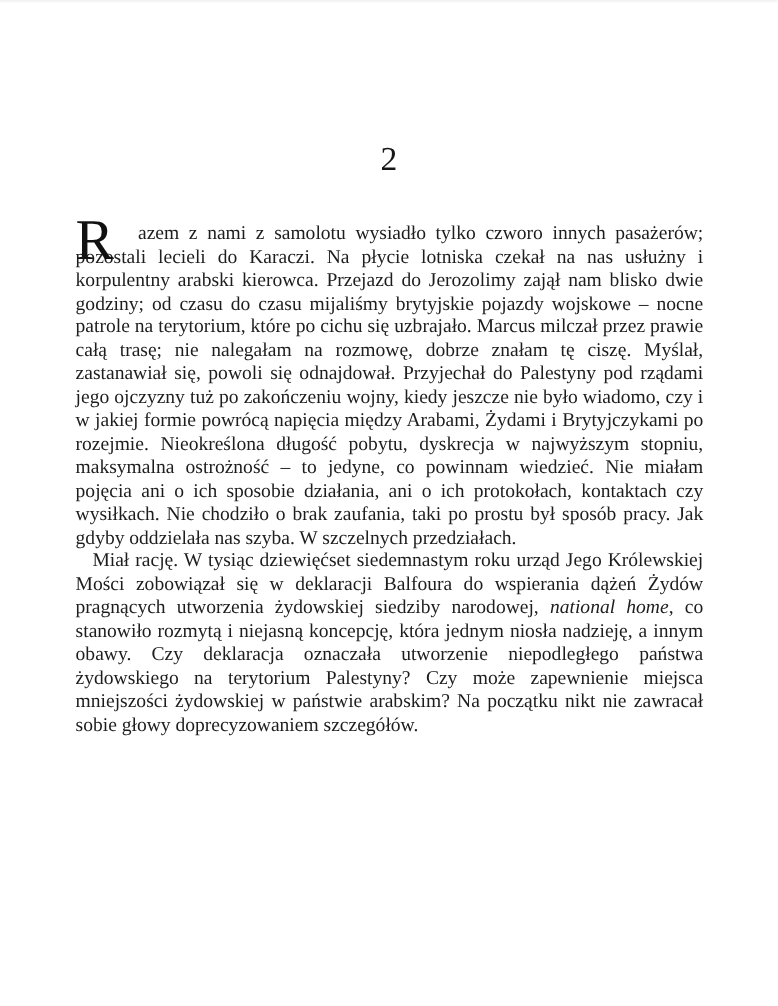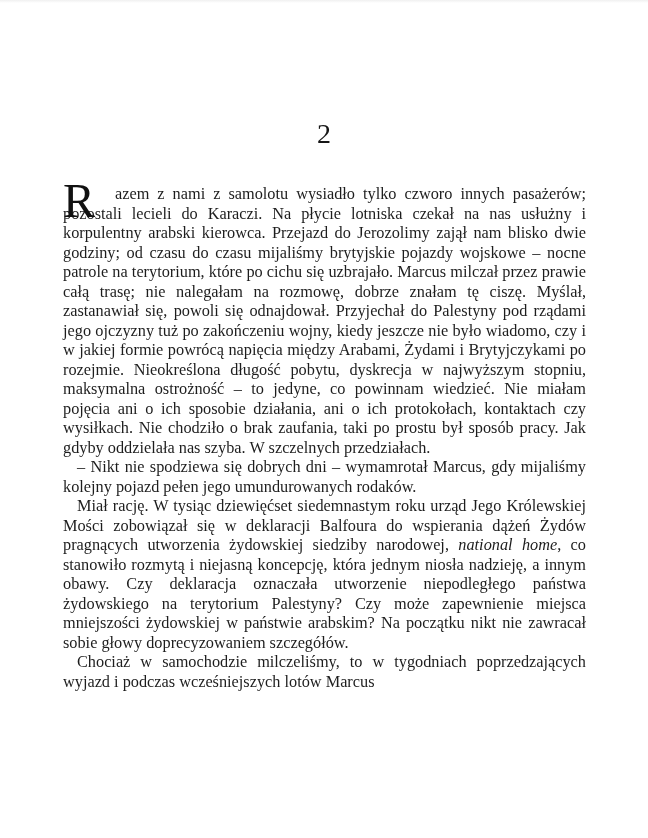--- a/index.html
+++ b/index.html
@@ -72,20 +72,18 @@
 
 <div class="page">
   <div class="top-edge"></div>
 
   <div class="chapter-number">2</div>
 
   <div class="text-block">
 
     <p class="para para-first"><span class="dropcap">R</span><span>azem z nami z samolotu wysiadło tylko czworo innych pasażerów; pozostali lecieli do Karaczi. Na płycie lotniska czekał na nas usłużny i korpulentny arabski kierowca. Przejazd do Jerozolimy zajął nam blisko dwie godziny; od czasu do czasu mijaliśmy brytyjskie pojazdy wojskowe – nocne patrole na terytorium, które po cichu się uzbrajało. Marcus milczał przez prawie całą trasę; nie nalegałam na rozmowę, dobrze znałam tę ciszę. Myślał, zastanawiał się, powoli się odnajdował. Przyjechał do Palestyny pod rządami jego ojczyzny tuż po zakończeniu wojny, kiedy jeszcze nie było wiadomo, czy i w jakiej formie powrócą napięcia między Arabami, Żydami i Brytyjczykami po rozejmie. Nieokreślona długość pobytu, dyskrecja w najwyższym stopniu, maksymalna ostrożność – to jedyne, co powinnam wiedzieć. Nie miałam pojęcia ani o ich sposobie działania, ani o ich protokołach, kontaktach czy wysiłkach. Nie chodziło o brak zaufania, taki po prostu był sposób pracy. Jak gdyby oddzielała nas szyba. W szczelnych przedziałach.</span></p>
 
-    <p class="para para-indent"><span>– Nikt nie spodziewa się dobrych dni – wymamrotał Marcus, gdy mijaliśmy kolejny pojazd pełen jego umundurowanych rodaków.</span></p>
 
     <p class="para para-indent"><span>Miał rację. W tysiąc dziewięćset siedemnastym roku urząd Jego Królewskiej Mości zobowiązał się w deklaracji Balfoura do wspierania dążeń Żydów pragnących utworzenia żydowskiej siedziby narodowej, </span><em class="italic-phrase">national home</em><span>, co stanowiło rozmytą i niejasną koncepcję, która jednym niosła nadzieję, a innym obawy. Czy deklaracja oznaczała utworzenie niepodległego państwa żydowskiego na terytorium Palestyny? Czy może zapewnienie miejsca mniejszości żydowskiej w państwie arabskim? Na początku nikt nie zawracał sobie głowy doprecyzowaniem szczegółów.</span></p>
 
-    <p class="para para-indent"><span>Chociaż w samochodzie milczeliśmy, to w tygodniach poprzedzających wyjazd i podczas wcześniejszych lotów Marcus</span></p>
 
   </div>
 </div>
 
 </body></html>

